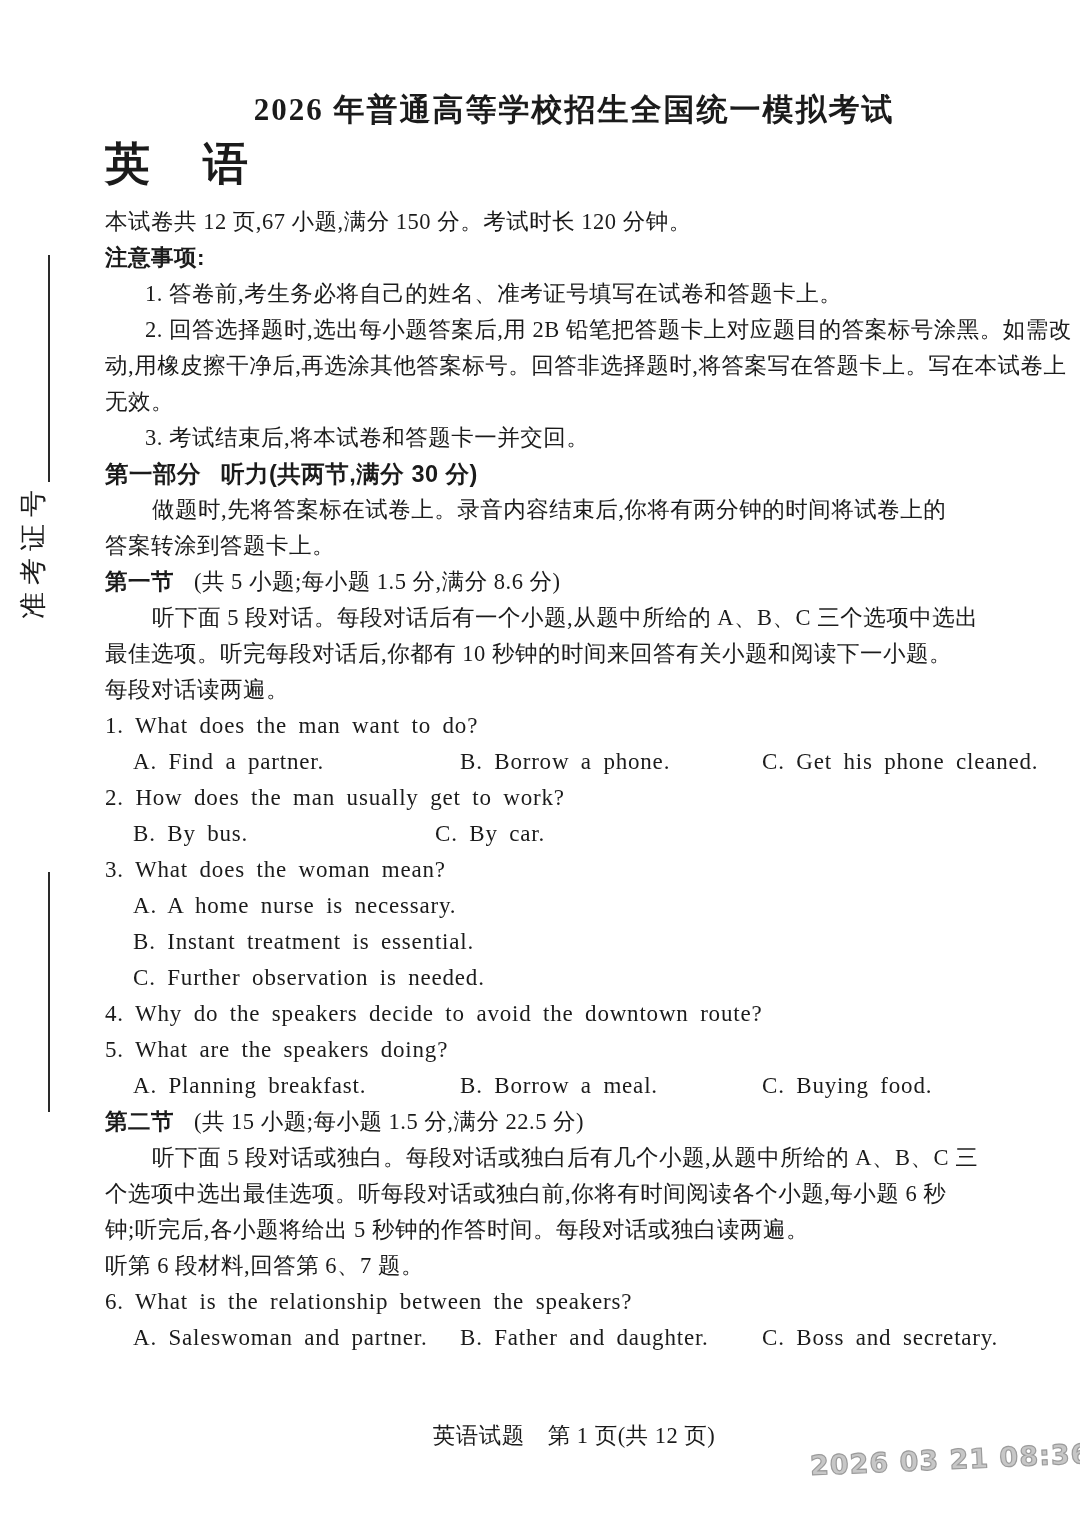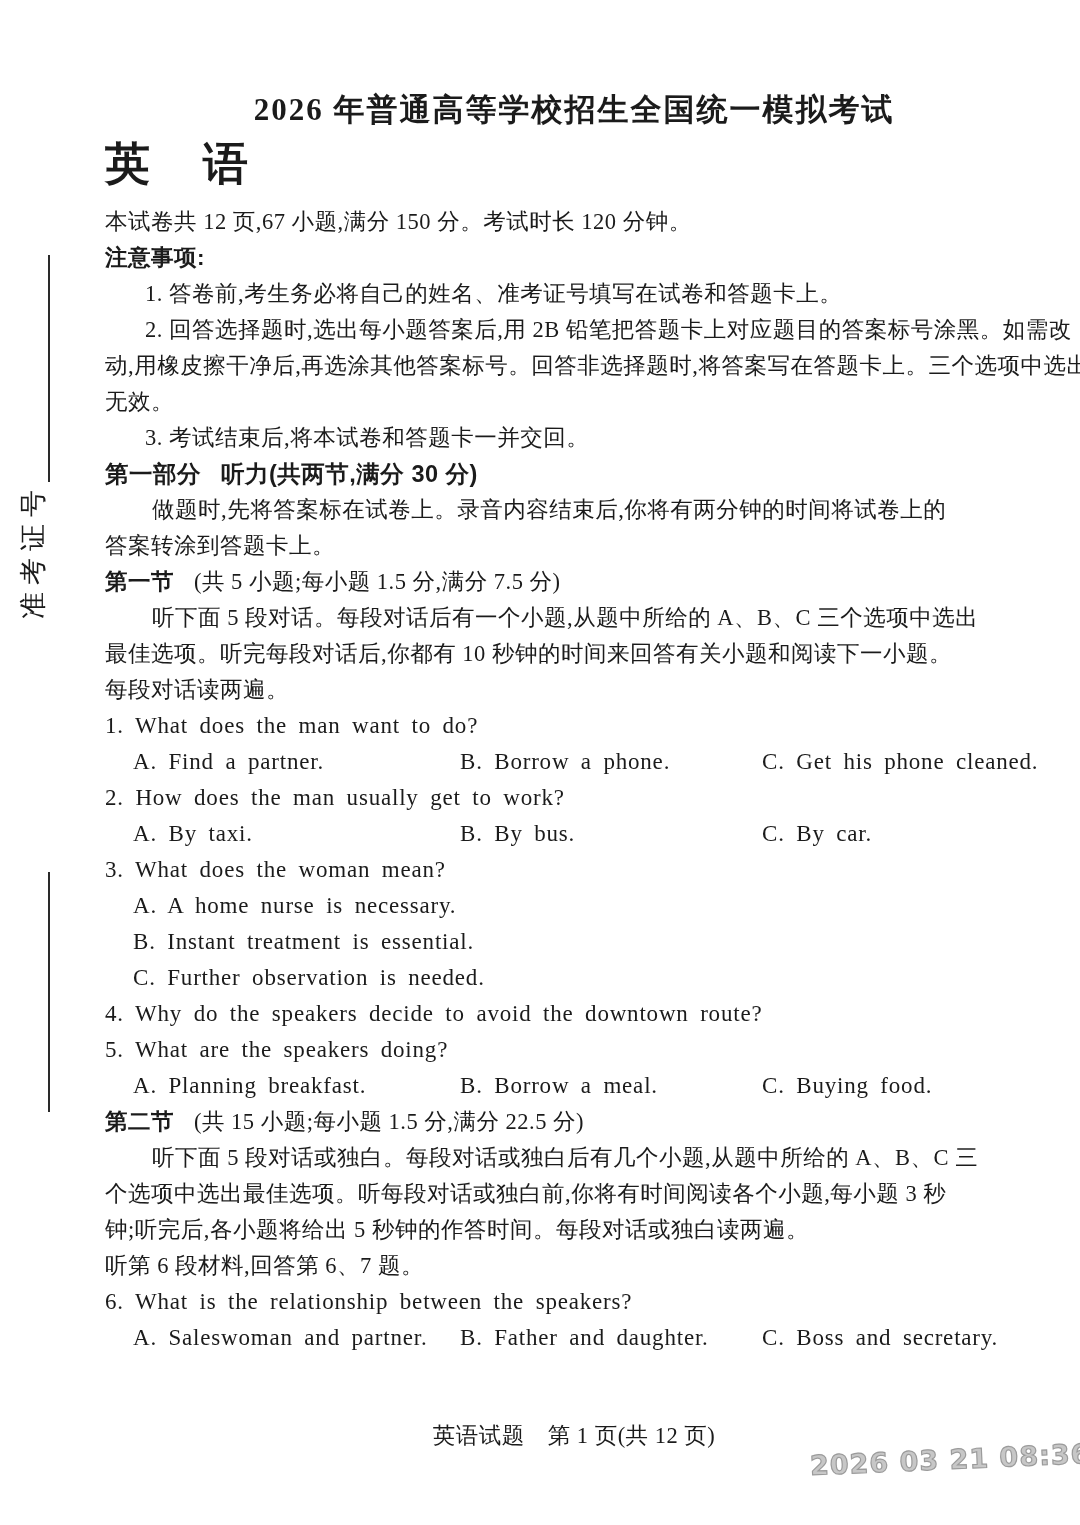--- a/index.html
+++ b/index.html
@@ -77,64 +77,63 @@
   <div class="content">
 
     <h1 class="title">2026 年普通高等学校招生全国统一模拟考试</h1>
     <h2 class="subject">英　语</h2>
 
     <div class="line meta">本试卷共 12 页,67 小题,满分 150 分。考试时长 120 分钟。</div>
 
     <div class="line hei bold">注意事项:</div>
     <div class="line ind-num">1. 答卷前,考生务必将自己的姓名、准考证号填写在试卷和答题卡上。</div>
     <div class="line ind-num">2. 回答选择题时,选出每小题答案后,用 2B 铅笔把答题卡上对应题目的答案标号涂黑。如需改</div>
-    <div class="line">动,用橡皮擦干净后,再选涂其他答案标号。回答非选择题时,将答案写在答题卡上。三个选项中选出</div>
+    <div class="line">动,用橡皮擦干净后,再选涂其他答案标号。回答非选择题时,将答案写在答题卡上。写在本试卷上</div>
     <div class="line">无效。</div>
     <div class="line ind-num">3. 考试结束后,将本试卷和答题卡一并交回。</div>
 
     <div class="line part-heading"><span class="sec-label hei">第一部分</span><span class="bold hei">听力(共两节,满分 30 分)</span></div>
     <div class="line ind-para">做题时,先将答案标在试卷上。录音内容结束后,你将有两分钟的时间将试卷上的</div>
     <div class="line">答案转涂到答题卡上。</div>
 
-    <div class="line"><span class="sec-label hei">第一节</span><span>(共 5 小题;每小题 1.5 分,满分 7.5 分)</span></div>
+    <div class="line"><span class="sec-label hei">第一节</span><span>(共 5 小题;每小题 1.5 分,满分 8.6 分)</span></div>
     <div class="line ind-para">听下面 5 段对话。每段对话后有一个小题,从题中所给的 A、B、C 三个选项中选出</div>
     <div class="line">最佳选项。听完每段对话后,你都有 10 秒钟的时间来回答有关小题和阅读下一小题。</div>
     <div class="line">每段对话读两遍。</div>
 
     <div class="line eng">1. What does the man want to do?</div>
     <div class="line eng opts">
       <span class="optA">A. Find a partner.</span>
       <span class="optB">B. Borrow a phone.</span>
       <span class="optC">C. Get his phone cleaned.</span>
     </div>
 
     <div class="line eng">2. How does the man usually get to work?</div>
     <div class="line eng opts">
-      <span class="optA">A. By taxi.</span>
       <span class="optB">B. By bus.</span>
       <span class="optC">C. By car.</span>
     </div>
 
     <div class="line eng">3. What does the woman mean?</div>
     <div class="line eng opt-stack">A. A home nurse is necessary.</div>
     <div class="line eng opt-stack">B. Instant treatment is essential.</div>
     <div class="line eng opt-stack">C. Further observation is needed.</div>
 
     <div class="line eng">4. Why do the speakers decide to avoid the downtown route?</div>
 
     <div class="line eng">5. What are the speakers doing?</div>
     <div class="line eng opts">
       <span class="optA">A. Planning breakfast.</span>
       <span class="optB">B. Borrow a meal.</span>
       <span class="optC">C. Buying food.</span>
     </div>
 
     <div class="line"><span class="sec-label hei">第二节</span><span>(共 15 小题;每小题 1.5 分,满分 22.5 分)</span></div>
     <div class="line ind-para">听下面 5 段对话或独白。每段对话或独白后有几个小题,从题中所给的 A、B、C 三</div>
-    <div class="line">个选项中选出最佳选项。听每段对话或独白前,你将有时间阅读各个小题,每小题 3 秒</div>
+    <div class="line">个选项中选出最佳选项。听每段对话或独白前,你将有时间阅读各个小题,每小题 6 秒</div>
     <div class="line">钟;听完后,各小题将给出 5 秒钟的作答时间。每段对话或独白读两遍。</div>
     <div class="line">听第 6 段材料,回答第 6、7 题。</div>
 
     <div class="line eng">6. What is the relationship between the speakers?</div>
     <div class="line eng opts">
       <span class="optA">A. Saleswoman and partner.</span>
       <span class="optB">B. Father and daughter.</span>
       <span class="optC">C. Boss and secretary.</span>
     </div>
 

